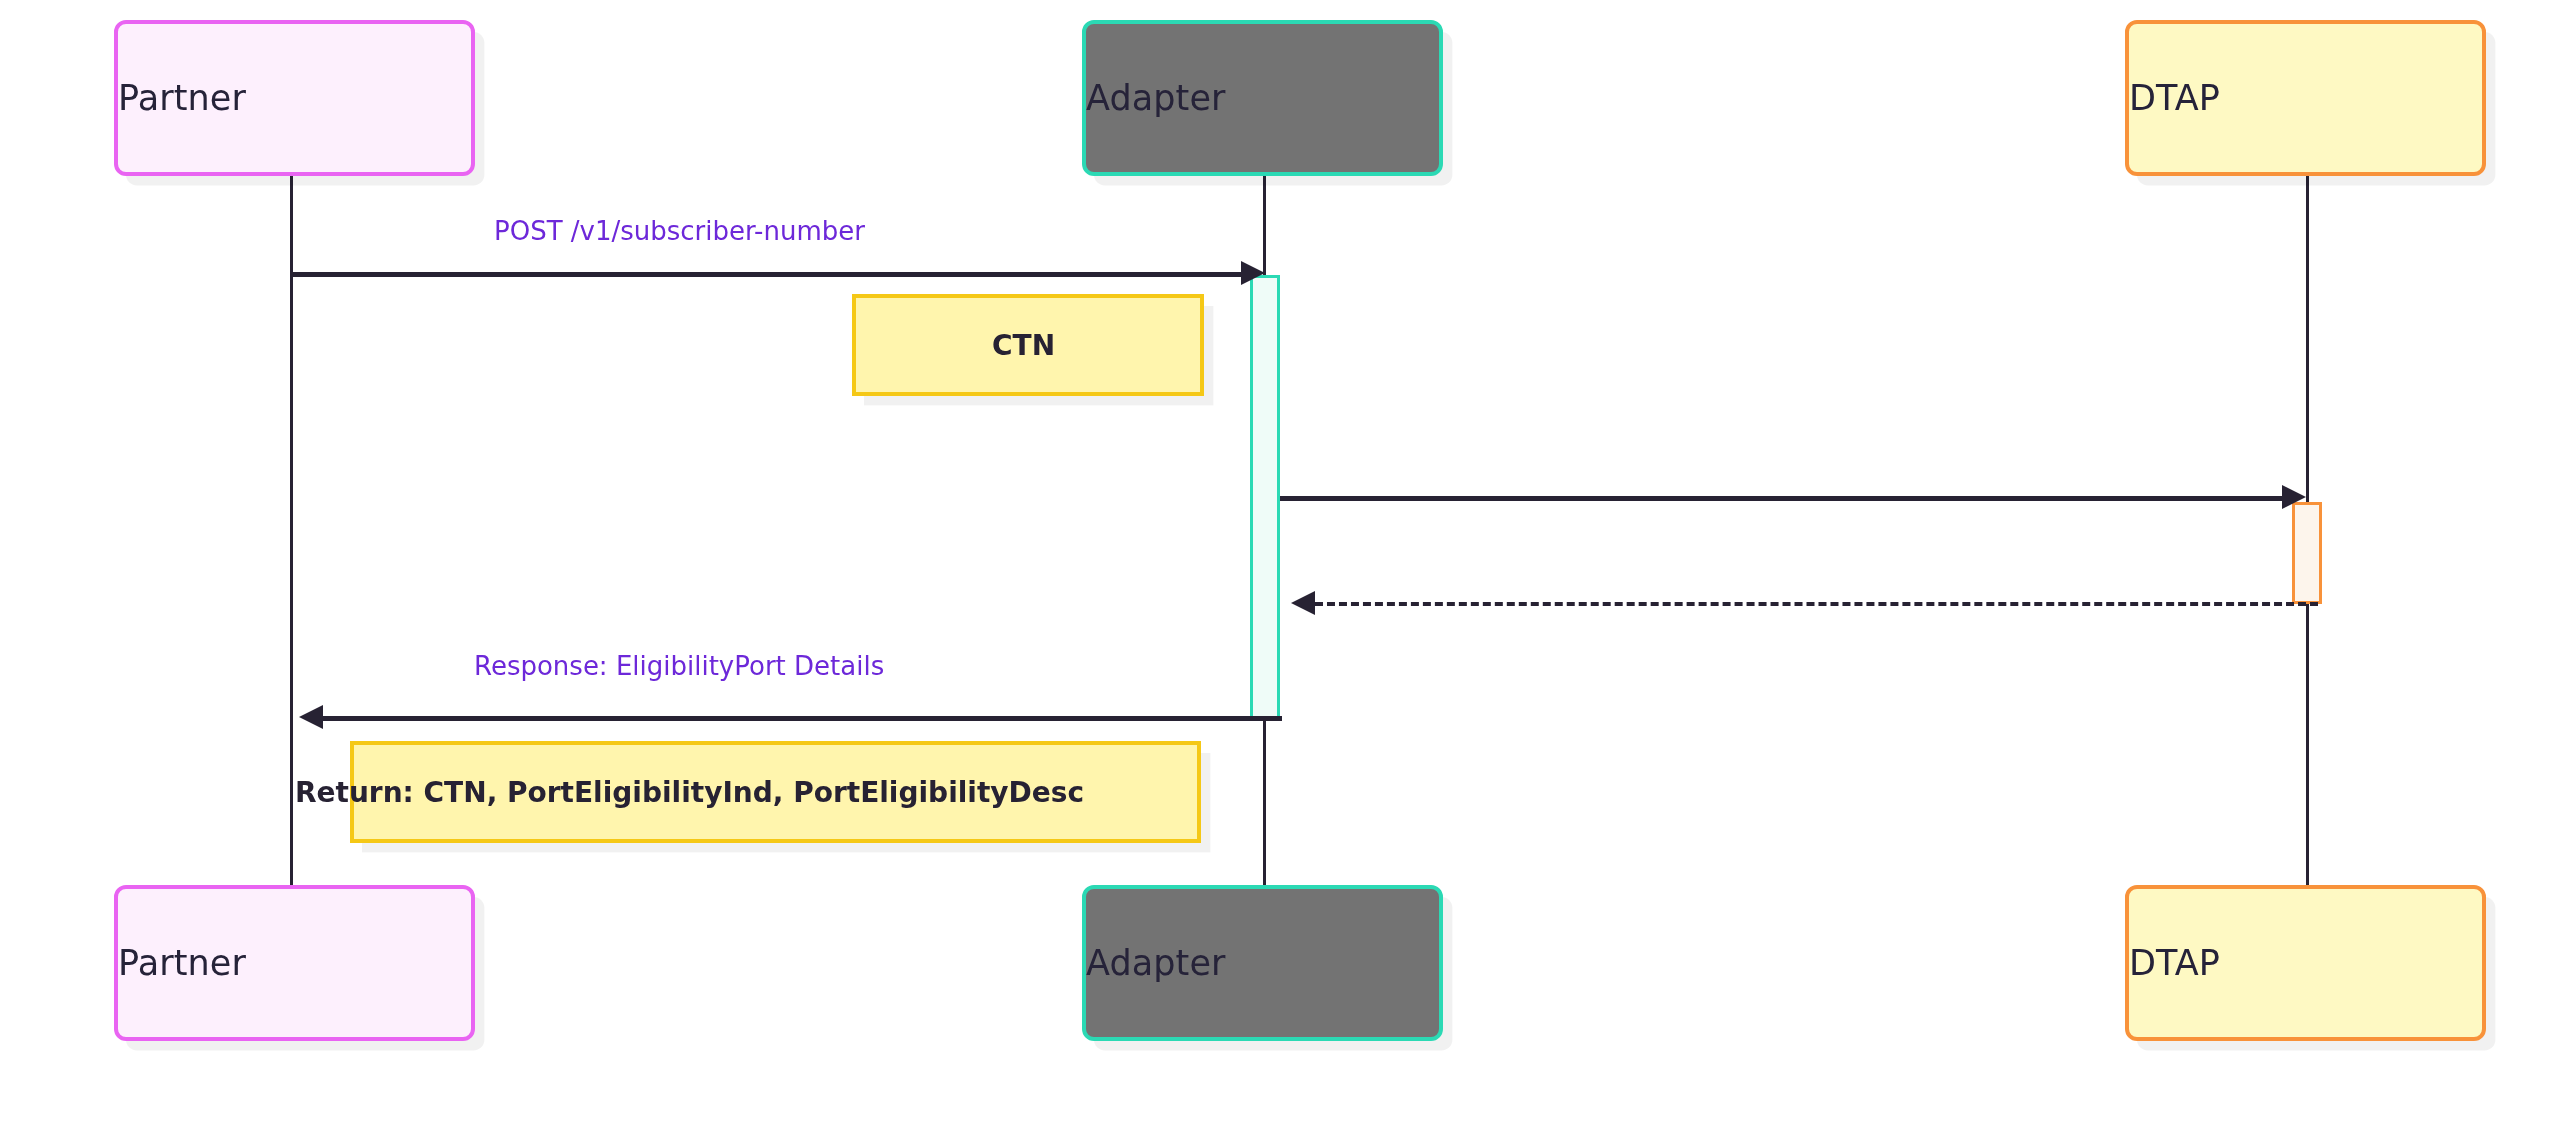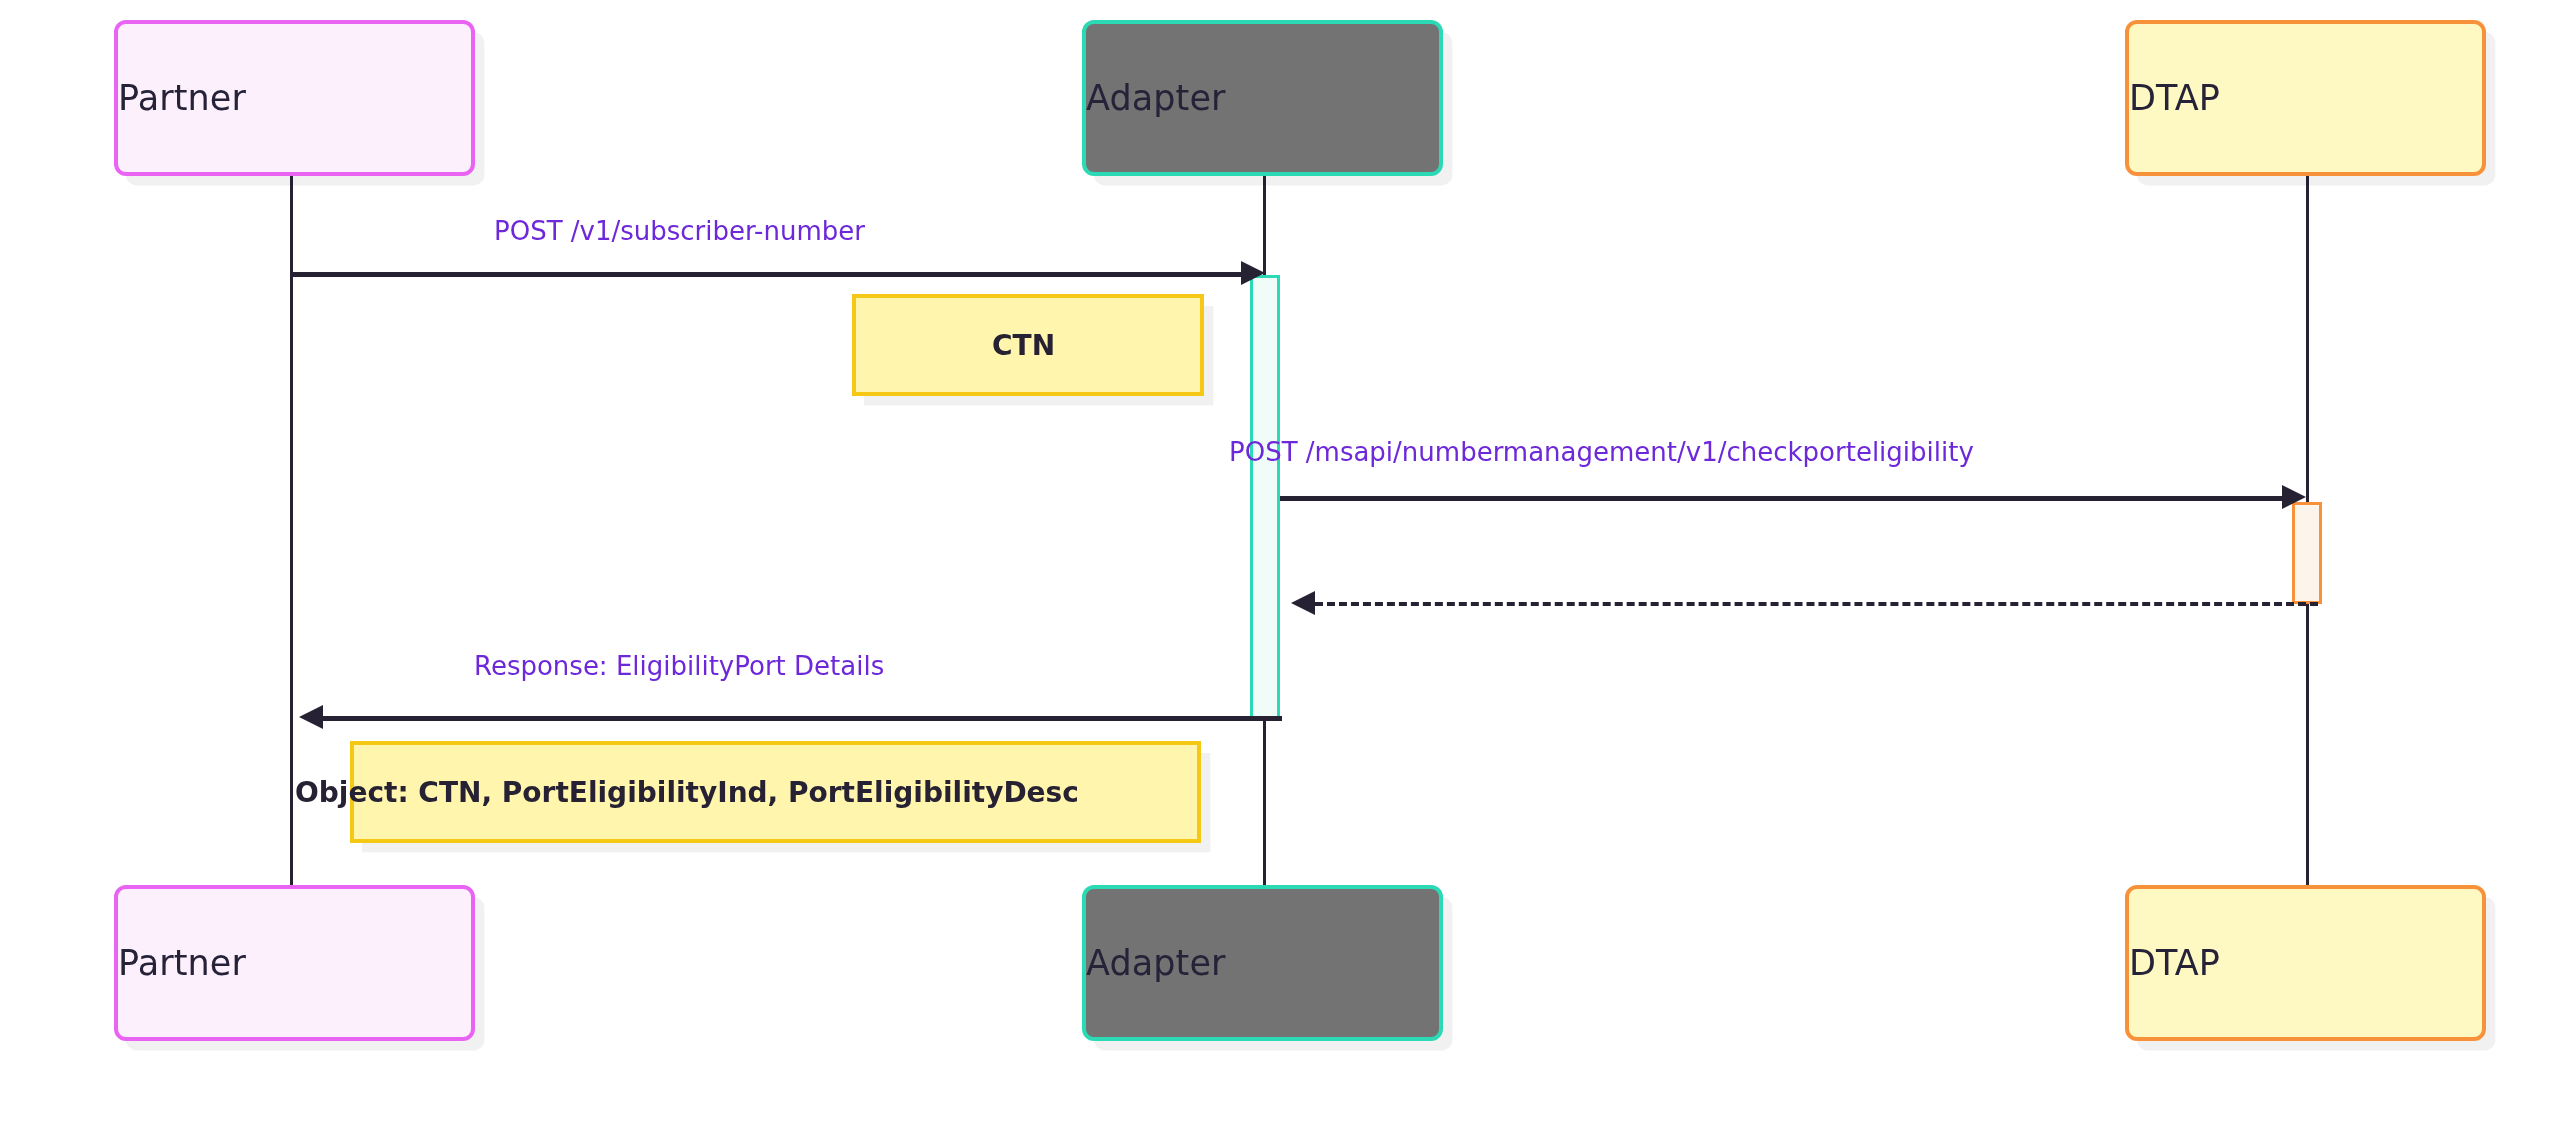--- a/index.html
+++ b/index.html
@@ -160,39 +160,38 @@
 
   <div class="msg-label" style="left:494px; top:216px;">POST /v1/subscriber-number</div>
   <div class="msg" style="left:292px; top:272px; width:949px;">
     <div class="msg-line" style="width:949px;"></div>
     <div class="arrowhead right" style="left:949px;"></div>
   </div>
 
   <div class="note" style="left:852px; top:294px; width:352px; height:102px;"></div>
   <div class="note-text bold" style="left:992px; top:329px;">CTN</div>
 
-  <div class="msg-label" style="left:1229px; top:437px;">POST /msapi/numbermanagement/v1/checkporteligibility</div>
   <div class="msg" style="left:1280px; top:496px; width:1002px;">
     <div class="msg-line" style="width:1002px;"></div>
     <div class="arrowhead right" style="left:1002px;"></div>
   </div>
 
   <div class="msg" style="left:1291px; top:602px; width:1003px;">
     <div class="msg-line dashed" style="width:1003px; left:24px;"></div>
     <div class="arrowhead left" style="left:0px;"></div>
   </div>
 
   <div class="msg-label" style="left:474px; top:651px;">Response: EligibilityPort Details</div>
   <div class="msg" style="left:299px; top:716px; width:959px;">
     <div class="msg-line" style="width:959px; left:24px;"></div>
     <div class="arrowhead left" style="left:0px;"></div>
   </div>
 
   <div class="note" style="left:350px; top:741px; width:851px; height:102px;"></div>
-  <div class="note-text bold" style="left:295px; top:776px;">Object: CTN, PortEligibilityInd, PortEligibilityDesc</div>
+  <div class="note-text bold" style="left:295px; top:776px;">Return: CTN, PortEligibilityInd, PortEligibilityDesc</div>
 
   <div class="actor-box actor-partner" style="left:114px; top:885px; width:361px; height:156px;">
     <span>Partner</span>
   </div>
 
   <div class="actor-box actor-adapter" style="left:1082px; top:885px; width:361px; height:156px;">
     <span>Adapter</span>
   </div>
 
   <div class="actor-box actor-dtap" style="left:2125px; top:885px; width:361px; height:156px;">

